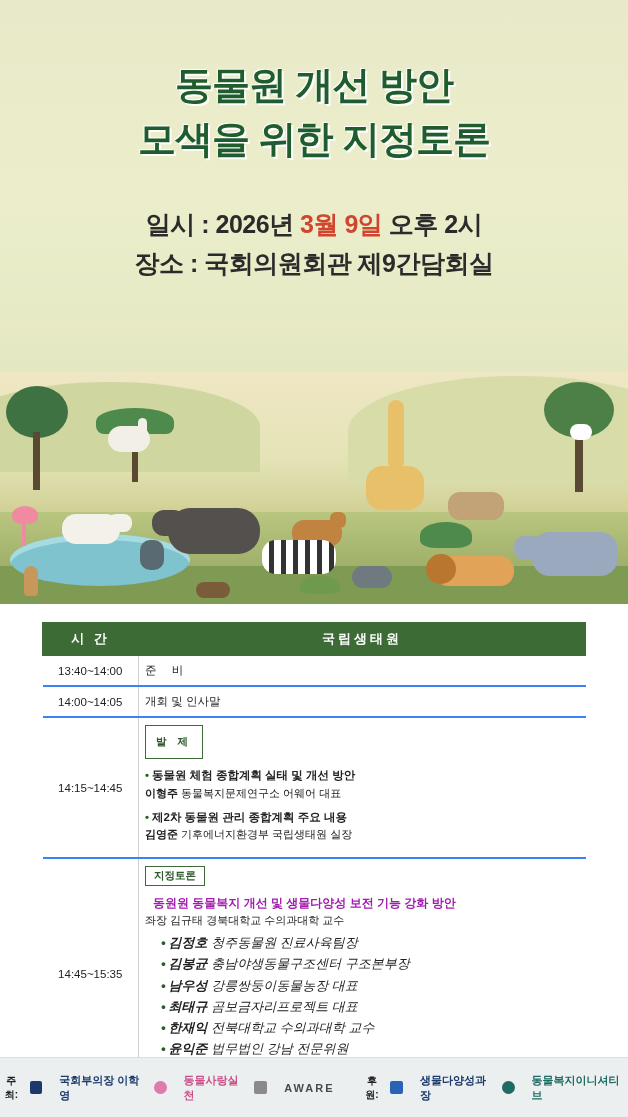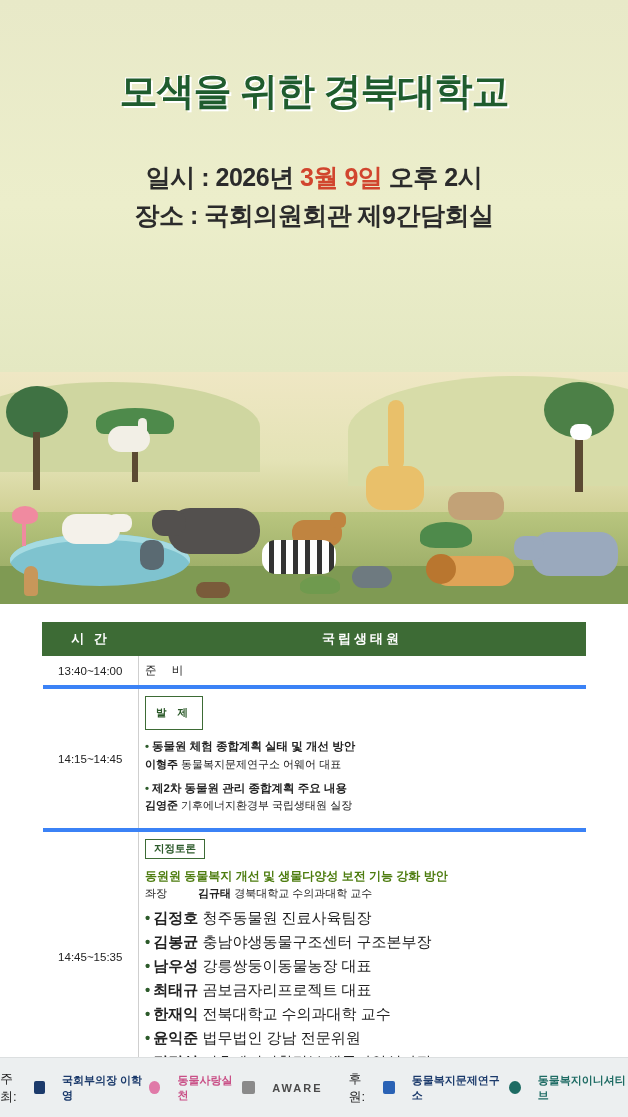--- a/index.html
+++ b/index.html
@@ -103,21 +103,21 @@
     background: #3d6b35;
     color: #ffffff;
     font-size: 13px;
     font-weight: bold;
     padding: 7px 0;
     letter-spacing: 3px;
     border: 1px solid #3d6b35;
   }
   table.program thead th.col-time { width: 96px; }
   table.program td {
-    border-bottom: 4px solid #3b82f6;
+    border-bottom: 2px solid #3b82f6;
     padding: 7px 6px;
     vertical-align: middle;
   }
   td.time {
     text-align: center;
     width: 96px;
     border-right: 1px solid #cfcfcf;
     font-size: 11.5px;
     white-space: nowrap;
   }
@@ -136,41 +136,41 @@
   }
   .tag.solid { letter-spacing: 0px; padding: 2px 8px; }
   .bullet-item { margin: 3px 0 7px 0; line-height: 1.45; }
   .bullet-item .b { color: #2c5a2a; font-weight: bold; margin-right: 3px; }
   .bullet-item .t { font-weight: bold; font-size: 11.5px; }
   .bullet-item .sub { display: block; margin-top: 2px; font-size: 11px; }
   .bullet-item .sub b { font-weight: bold; }
   .topic {
     font-weight: bold;
     font-size: 12px;
-    color: #4d7c0f;
-    margin: 4px 0 1px 0;
+    color: #a21caf;
+    margin: 4px 0 1px 8px;
   }
   .chair { font-size: 11px; margin-bottom: 6px; }
-  .chair b { font-weight: bold; margin-left: 28px; }
-  .panel-item { margin: 3px 0; font-size: 15px; line-height: 1.4; }
+  .chair b { font-weight: normal; }
+  .panel-item { margin: 3px 16px; font-size: 13px; line-height: 1.4; font-style: italic; }
   .panel-item .b { color: #2c5a2a; font-weight: bold; margin-right: 3px; }
   .panel-item b { font-weight: bold; }
 
   
   .footer {
     position: absolute; left: 0; bottom: 0;
     width: 100%; height: 60px;
     background: #eceff0;
     border-top: 1px solid #dcdfe0;
     display: flex; align-items: center; justify-content: center;
     gap: 26px;
     font-size: 11px; color: #333;
   }
   .foot-group { display: flex; align-items: center; gap: 7px; }
-  .foot-label { font-weight: normal; font-size: 13px; color: #222; }
+  .foot-label { font-weight: bold; font-size: 10px; color: #222; text-align: center; }
   .logo-chip {
     display: inline-flex; align-items: center; gap: 17px;
     font-size: 11px; font-weight: bold; color: #1b3a6b;
   }
   .logo-chip .mark {
     display: inline-block; width: 13px; height: 13px;
     background: #1b3a6b; border-radius: 2px;
   }
   .logo-chip.pink { color: #c94f86; }
   .logo-chip.pink .mark { background: #e07aa8; border-radius: 50%; }
@@ -179,21 +179,22 @@
   .logo-chip.korea .mark { background: #2a62b5; border-radius: 2px; }
   .logo-chip.teal { color: #1d6b63; }
   .logo-chip.teal .mark { background: #1d6b63; border-radius: 50%; }
 </style>
 </head>
 <body>
 
 <div class="poster">
 
   <div class="header">
-    <div class="title-line2">모색을 위한 경북대학교</div>
+    <div class="title-line1">동물원 개선 방안</div>
+    <div class="title-line2">모색을 위한 지정토론</div>
     <div class="meta">
       <div class="meta-row">
         <span>일시 : </span><span>2026년 </span><span class="hl">3월 </span><span class="hl">9일 </span><span>오후 2시</span>
       </div>
       <div class="meta-row">
         <span>장소 : </span><span>국회의원회관 제9간담회실</span>
       </div>
     </div>
   </div>
 
@@ -289,20 +290,24 @@
       <thead>
         <tr>
           <th class="col-time">시 간</th>
           <th>국립생태원</th>
         </tr>
       </thead>
       <tbody>
         <tr>
           <td class="time">13:40~14:00</td>
           <td class="content spaced">준 비</td>
+        </tr>
+        <tr>
+          <td class="time">14:00~14:05</td>
+          <td class="content">개회 및 인사말</td>
         </tr>
 
         <tr>
           <td class="time">14:15~14:45</td>
           <td class="content">
             <span class="tag">발 제</span>
             <div class="bullet-item">
               <span class="b">•</span><span class="t">동물원 체험 종합계획 실태 및 개선 방안</span>
               <span class="sub"><b>이형주</b> <span>동물복지문제연구소 어웨어 대표</span></span>
             </div>
@@ -358,21 +363,21 @@
         </span>
       <span class="logo-chip gray">
           <span class="mark"></span>
           <span>AWARE</span>
         </span>
     </div>
     <div class="foot-group">
       <span class="foot-label">후원:</span>
       <span class="logo-chip korea">
           <span class="mark"></span>
-          <span>동물복지문제연구소</span>
+          <span>생물다양성과장</span>
         </span>
       <span class="logo-chip teal">
           <span class="mark"></span>
           <span>동물복지이니셔티브</span>
         </span>
     </div>
   </div>
 
 </div>
 

